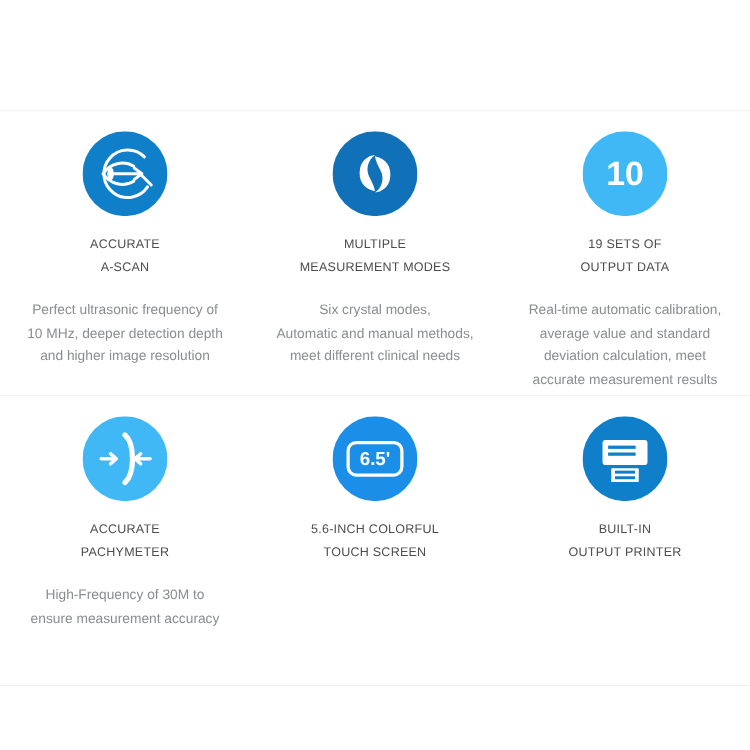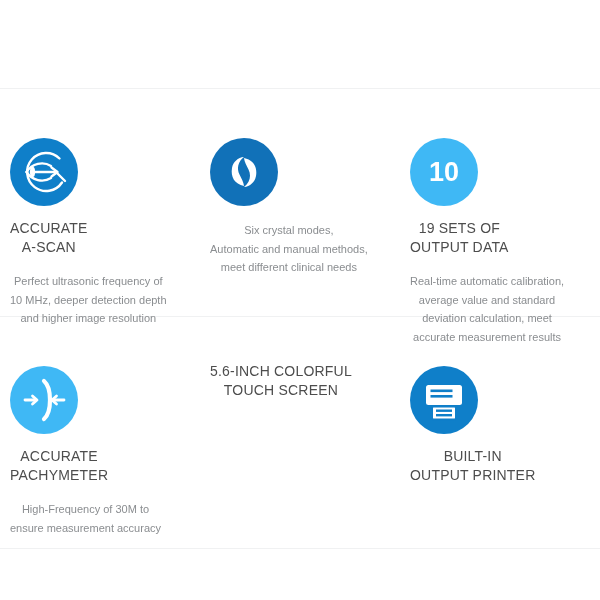--- a/index.html
+++ b/index.html
@@ -33,39 +33,38 @@
     left: 0;
     width: 600px;
     display: grid;
     grid-template-columns: 1fr 1fr 1fr;
     grid-template-rows: 228px 232px;
   }
 
   .feature-cell {
     display: flex;
     flex-direction: column;
-    align-items: flex-start;
+    align-items: center;
     padding: 0 10px;
     box-sizing: border-box;
-    margin-top: 33px;
   }
 
   .icon-wrap {
     margin-top: 17px;
     width: 68px;
     height: 68px;
     position: relative;
   }
   .icon-wrap svg { display: block; }
 
   .feature-title {
     margin-top: 13px;
     text-align: center;
     color: #4d4d4d;
-    font-size: 14px;
+    font-size: 10px;
     line-height: 19px;
     letter-spacing: 0.2px;
     white-space: pre-line;
     font-weight: 400;
   }
 
   .feature-desc {
     margin-top: 15px;
     text-align: center;
     color: #8a8d90;
@@ -107,20 +106,22 @@
   </div>
 
   <div class="feature-cell">
     <div class="icon-wrap">
       <svg width="68" height="68" viewBox="0 0 68 68">
         <circle cx="34" cy="34" r="34" fill="#1171b8"></circle>
         <path d="M34 20 C43.5 22 47.5 29 46 38 C45 44 40 48.5 34 49 C40 44.5 41.5 37.5 38.5 31.5 C36.5 27.5 34.5 24 34 20 Z" fill="#ffffff"></path>
         <path d="M34 48 C24.5 46 20.5 39 22 30 C23 24 28 19.5 34 19 C28 23.5 26.5 30.5 29.5 36.5 C31.5 40.5 33.5 44 34 48 Z" fill="#ffffff"></path>
       </svg>
     </div>
+    <div class="feature-title">MULTIPLE
+MEASUREMENT MODES</div>
     <div class="feature-desc">Six crystal modes,
 Automatic and manual methods,
 meet different clinical needs</div>
   </div>
 
   <div class="feature-cell">
     <div class="icon-wrap">
       <svg width="68" height="68" viewBox="0 0 68 68">
         <circle cx="34" cy="34" r="34" fill="#3fb8f5"></circle>
         <text x="34" y="34" text-anchor="middle" dominant-baseline="central" font-family="Liberation Sans, sans-serif" font-size="27" font-weight="bold" fill="#ffffff">10</text>
@@ -145,20 +146,27 @@
         <path d="M46.5 30 L42 34 L46.5 38" fill="none" stroke="#ffffff" stroke-width="2.8" stroke-linecap="round" stroke-linejoin="round"></path>
       </svg>
     </div>
     <div class="feature-title">ACCURATE
 PACHYMETER</div>
     <div class="feature-desc">High-Frequency of 30M to
 ensure measurement accuracy</div>
   </div>
 
   <div class="feature-cell">
+    <div class="icon-wrap">
+      <svg width="68" height="68" viewBox="0 0 68 68">
+        <circle cx="34" cy="34" r="34" fill="#1b8fe8"></circle>
+        <rect x="12.5" y="21" width="43" height="26" rx="6.5" ry="6.5" fill="none" stroke="#ffffff" stroke-width="2.6"></rect>
+        <text x="34" y="34.5" text-anchor="middle" dominant-baseline="central" font-family="Liberation Sans, sans-serif" font-size="15" font-weight="bold" fill="#ffffff">6.5'</text>
+      </svg>
+    </div>
     <div class="feature-title">5.6-INCH COLORFUL
 TOUCH SCREEN</div>
     <div class="feature-desc"></div>
   </div>
 
   <div class="feature-cell">
     <div class="icon-wrap">
       <svg width="68" height="68" viewBox="0 0 68 68">
         <circle cx="34" cy="34" r="34" fill="#0f7fc9"></circle>
         <rect x="16" y="19" width="36" height="20" rx="2.5" ry="2.5" fill="#ffffff"></rect>

